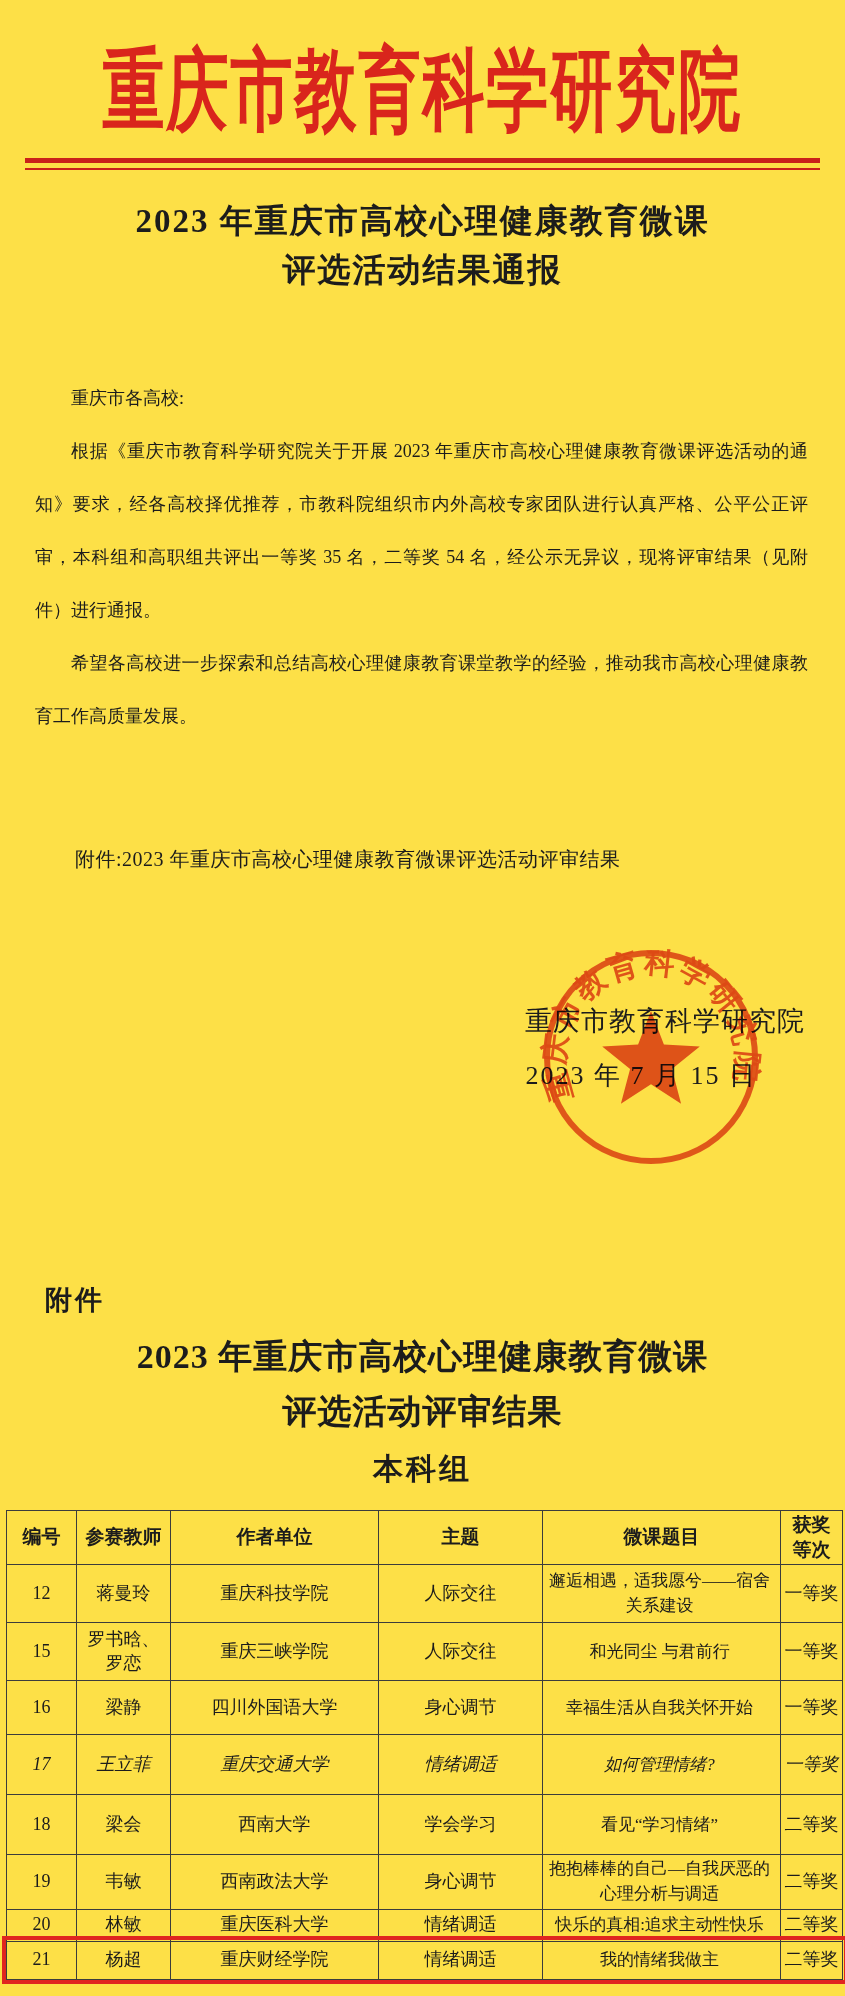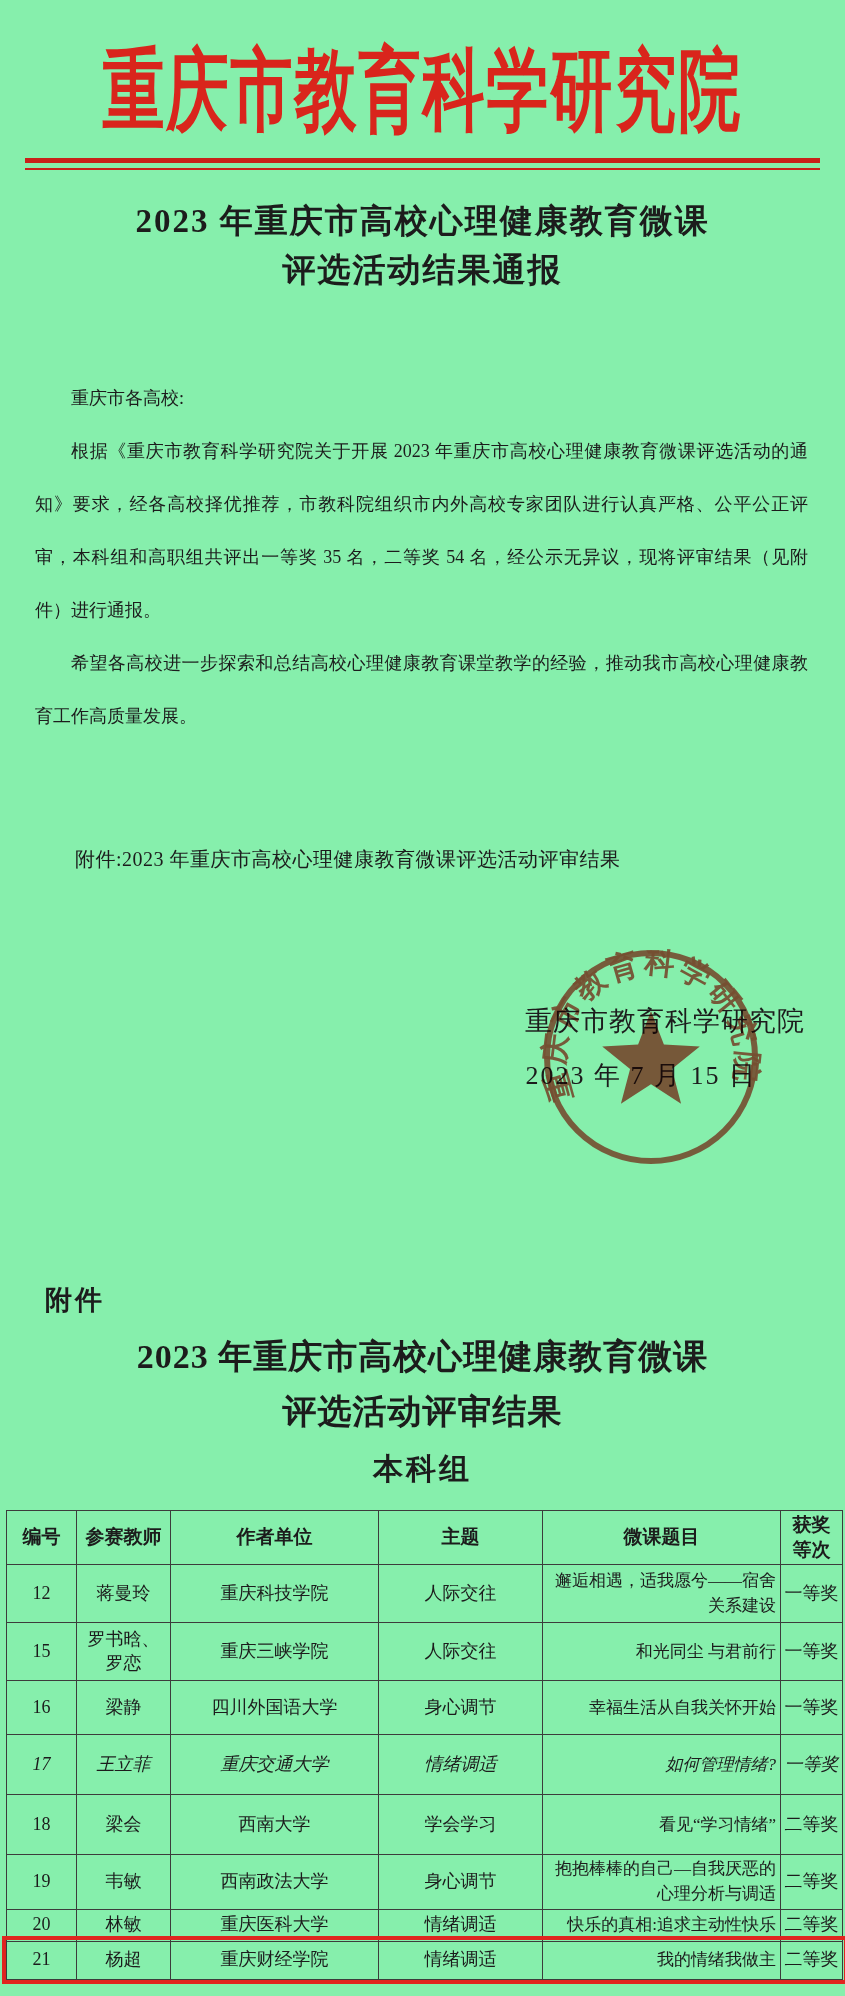--- a/index.html
+++ b/index.html
@@ -1,20 +1,20 @@
 <!DOCTYPE html>
 <html><head>
 <meta charset="utf-8">
 <style>
   html,body{margin:0;padding:0;background:#e8e8e8;}
   .page{
     position:relative;
     width:845px;height:1996px;
     margin:0 auto;
-    background:#86efac;
+    background:#fde047;
     overflow:hidden;
     font-family:"Liberation Serif","DejaVu Serif",serif;
     color:#1c1c1c;
   }
   .abs{position:absolute;}
 
   
   .masthead{
     left:0;top:30px;width:100%;
     text-align:center;
@@ -70,21 +70,21 @@
     border-collapse:collapse;table-layout:fixed;
   }
   .results-table th,.results-table td{
     border:1.8px solid #3c3c3c;
     font-size:18px;line-height:1.3;
     text-align:center;vertical-align:middle;
     padding:2px 3px;
     word-break:break-all;
   }
   .results-table th{font-weight:600;font-size:19px;}
-  .results-table td.c-title{text-align:right;padding-left:0;padding-right:4px;font-size:17px;line-height:1.45;}
+  .results-table td.c-title{text-align:center;padding-left:0;padding-right:4px;font-size:17px;line-height:1.45;}
   .results-table td.c-teacher{white-space:pre-line;}
   .results-table thead tr{height:50px;}
   .results-table tbody tr:nth-child(1){height:58px;}
   .results-table tbody tr:nth-child(2){height:58px;}
   .results-table tbody tr:nth-child(3){height:54px;}
   .results-table tbody tr:nth-child(4){height:60px;font-style:italic;}
   .results-table tbody tr:nth-child(5){height:60px;}
   .results-table tbody tr:nth-child(6){height:50px;}
   .results-table tbody tr:nth-child(7){height:32px;}
   .results-table tbody tr:nth-child(8){height:38px;}

